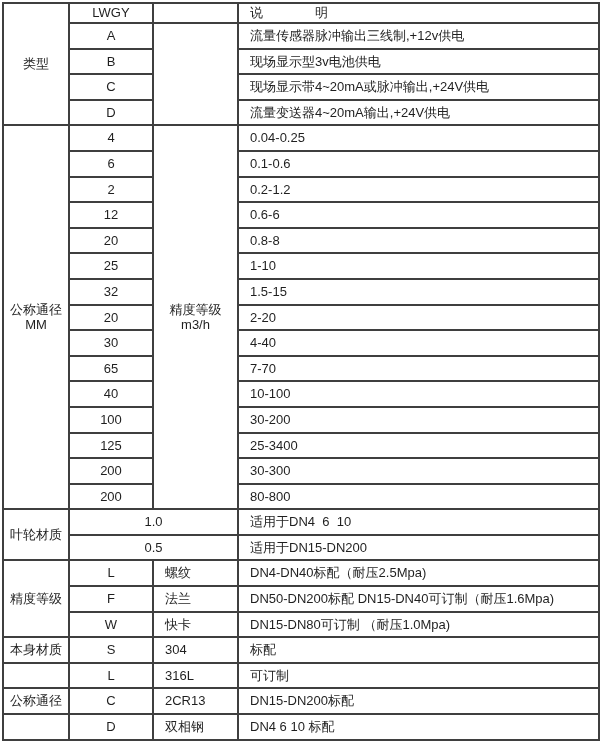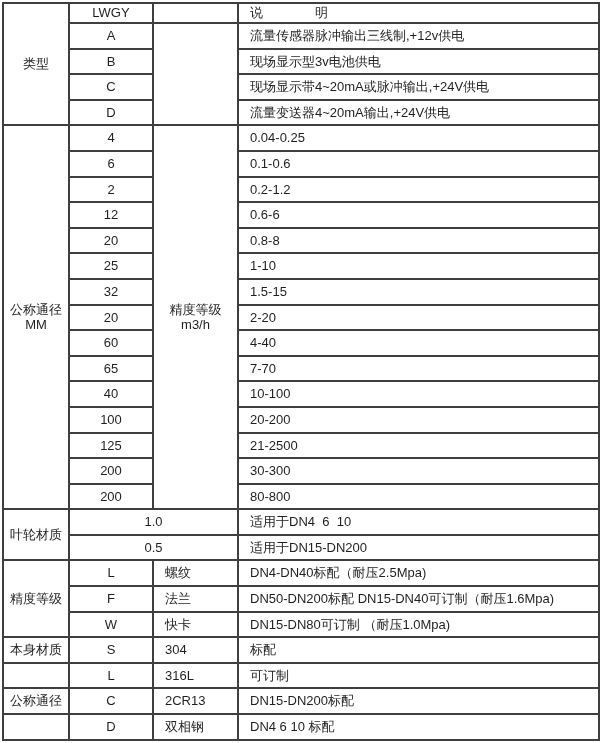--- a/index.html
+++ b/index.html
@@ -108,38 +108,38 @@
   </tr>
   <tr>
     <td>32</td>
     <td class="l">1.5-15</td>
   </tr>
   <tr>
     <td>20</td>
     <td class="l">2-20</td>
   </tr>
   <tr>
-    <td>60</td>
+    <td>30</td>
     <td class="l">4-40</td>
   </tr>
   <tr>
     <td>65</td>
     <td class="l">7-70</td>
   </tr>
   <tr>
     <td>40</td>
     <td class="l">10-100</td>
   </tr>
   <tr>
     <td>100</td>
-    <td class="l">20-200</td>
+    <td class="l">30-200</td>
   </tr>
   <tr>
     <td>125</td>
-    <td class="l">21-2500</td>
+    <td class="l">25-3400</td>
   </tr>
   <tr>
     <td>200</td>
     <td class="l">30-300</td>
   </tr>
   <tr>
     <td>200</td>
     <td class="l">80-800</td>
   </tr>
 

